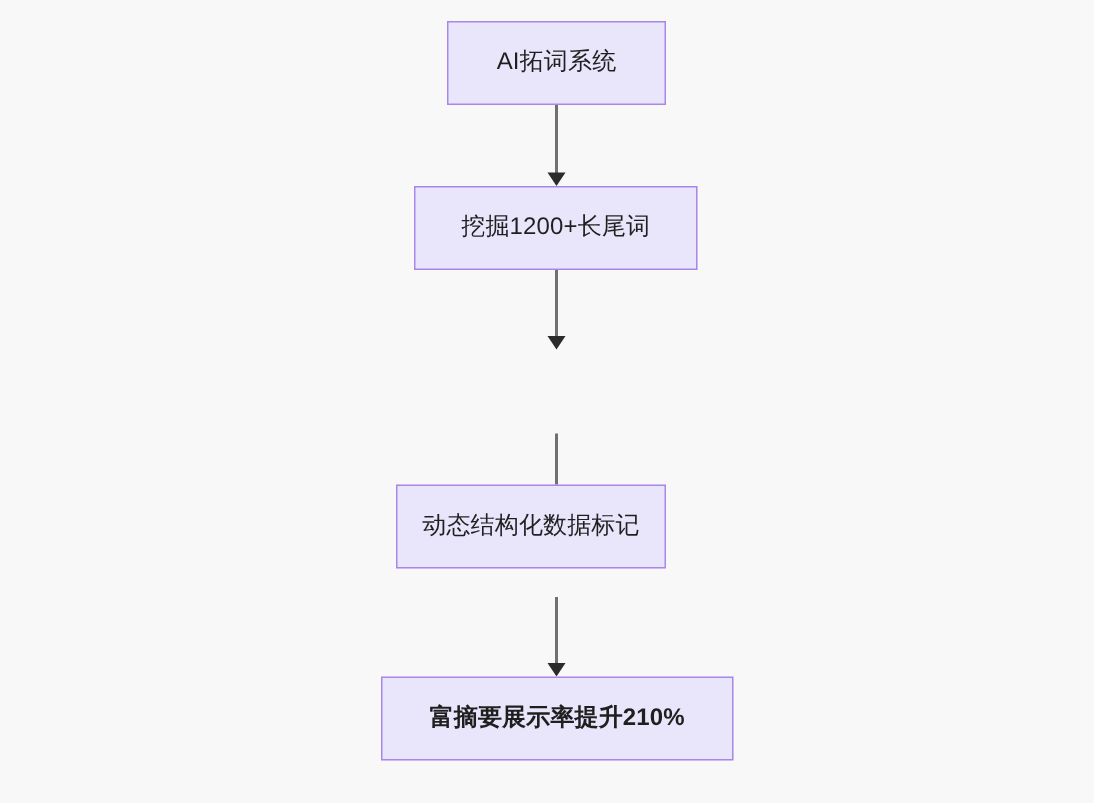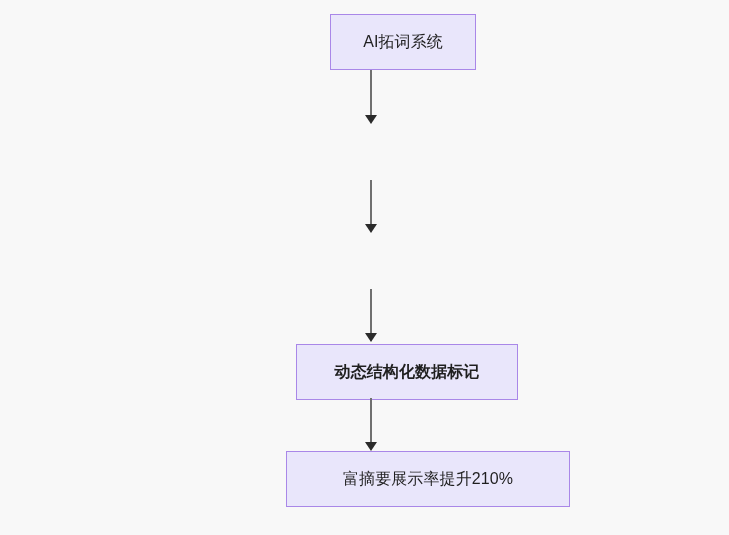--- a/index.html
+++ b/index.html
@@ -20,21 +20,20 @@
   }
   .node {
     position: absolute;
     box-sizing: border-box;
     background: #e9e6fb;
     border: 1.4px solid #a987e8;
     display: flex;
     align-items: center;
     justify-content: center;
     height: 56px;
-    margin-left: 32px;
   }
   .node-label {
     font-size: 16px;
     line-height: 1;
     color: #1f1f1f;
     white-space: nowrap;
     letter-spacing: 0.1px;
   }
   .edge {
     position: absolute;
@@ -48,22 +47,22 @@
     height: 0;
     left: 365px;
     border-left: 6px solid transparent;
     border-right: 6px solid transparent;
     border-top: 9px solid #2b2b2b;
   }
   
   .n0 { left: 298px; top: 14px;  width: 146px; }
   .n1 { left: 276px; top: 124px; width: 189px; }
   .n2 { left: 261px; top: 233px; width: 220px; }
-  .n3 { left: 264px; top: 344px; width: 222px; font-weight: bold; }
-  .n4 { left: 254px; top: 451px; width: 284px; }
+  .n3 { left: 264px; top: 323px; width: 180px; }
+  .n4 { left: 254px; top: 451px; width: 235px; font-weight: bold; }
   
   .e0 { top: 70px;  height: 46px; }
   .e1 { top: 180px; height: 45px; }
   .e2 { top: 289px; height: 45px; }
   .e3 { top: 398px; height: 45px; }
   .a0 { top: 115px; }
   .a1 { top: 224px; }
   .a2 { top: 333px; }
   .a3 { top: 442px; }
 </style>
@@ -72,20 +71,23 @@
 
 <div id="flowchart">
 
   <div class="node n0">
     <span class="node-label">AI拓词系统</span>
   </div>
 
   <div class="edge e0"></div>
   <div class="arrowhead a0"></div>
 
+  <div class="node n1">
+    <span class="node-label">挖掘1200+长尾词</span>
+  </div>
 
   <div class="edge e1"></div>
   <div class="arrowhead a1"></div>
 
 
   <div class="edge e2"></div>
   <div class="arrowhead a2"></div>
 
   <div class="node n3">
     <span class="node-label">动态结构化数据标记</span>

